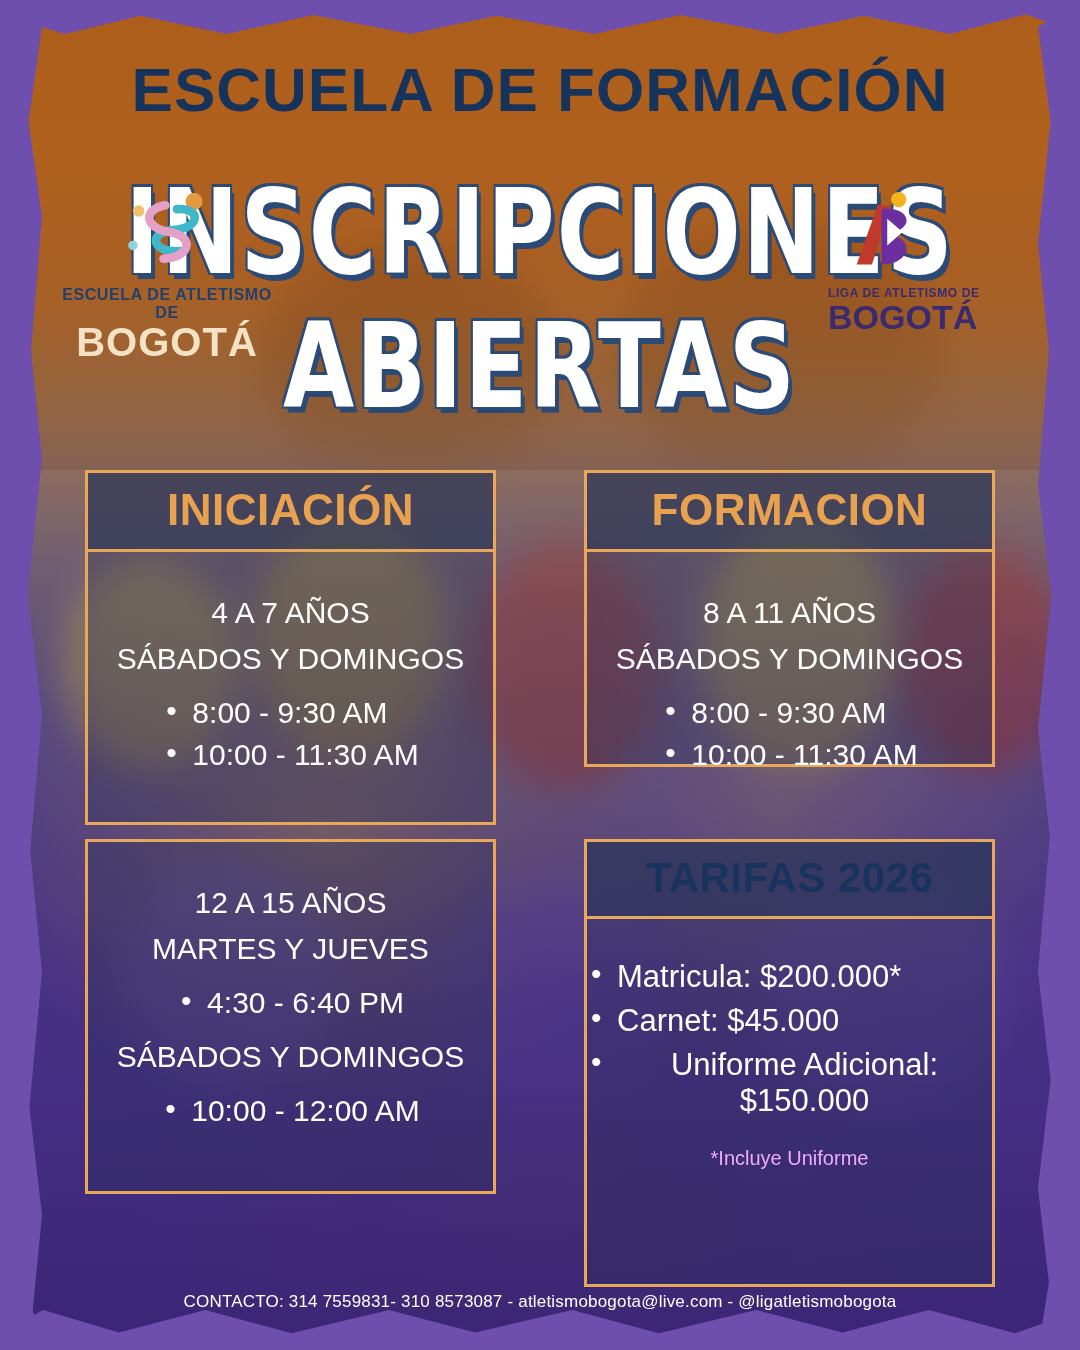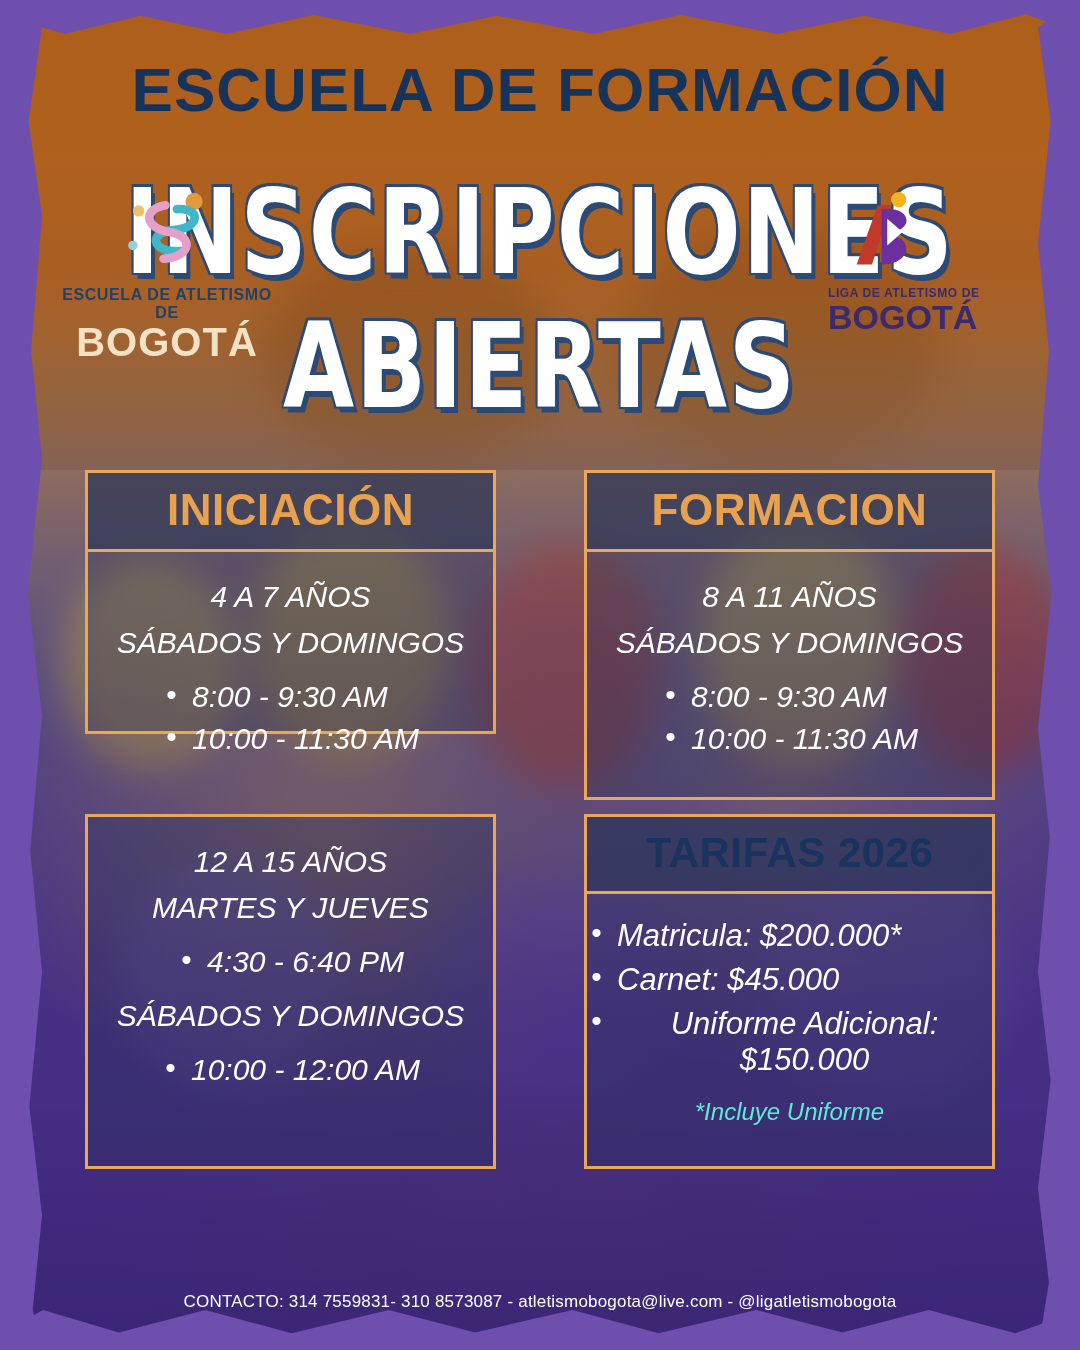--- a/index.html
+++ b/index.html
@@ -170,22 +170,21 @@
     font-weight: bold;
     letter-spacing: 0.5px;
   }
   .t-orange { color: #e8a24f; }
   .t-navy   { color: #17335e; }
 
   .card-body {
     text-align: center;
     color: #ffffff;
     font-size: 30px;
-    padding-top: 16px;
-    font-style: italic;
+    padding-top: 32px;
   }
   .card-body .row { margin: 12px 0; }
   .bullets { list-style: none; display: inline-block; text-align: left; }
   .bullets li {
     position: relative;
     padding-left: 30px;
     margin: 8px 0;
     font-size: 30px;
     color: #ffffff;
     white-space: nowrap;
@@ -193,30 +192,30 @@
   .bullets li::before {
     content: "•";
     position: absolute;
     left: 4px;
     top: -2px;
     font-size: 30px;
   }
 
   .card-tarifas .bullets li { font-size: 31px; }
   .note {
-    margin-top: 12px;
-    font-size: 24px;
-    color: #5eead4;
-  }
-
-  
-  .card-ini  { height: 264px; }
-  .card-form { height: 330px; }
+    margin-top: 20px;
+    font-size: 20px;
+    color: #f0abfc;
+  }
+
+  
+  .card-ini  { height: 355px; }
+  .card-form { height: 297px; }
   .card-tec  { height: 355px; }
-  .card-tar  { height: 355px; }
+  .card-tar  { height: 448px; }
 
   .card-tec .card-title { font-size: 40px; }
   .card-tar .card-title { font-size: 42px; }
 
   
   .footer {
     position: absolute;
     left: 0; right: 0;
     bottom: 38px;
     text-align: center;

